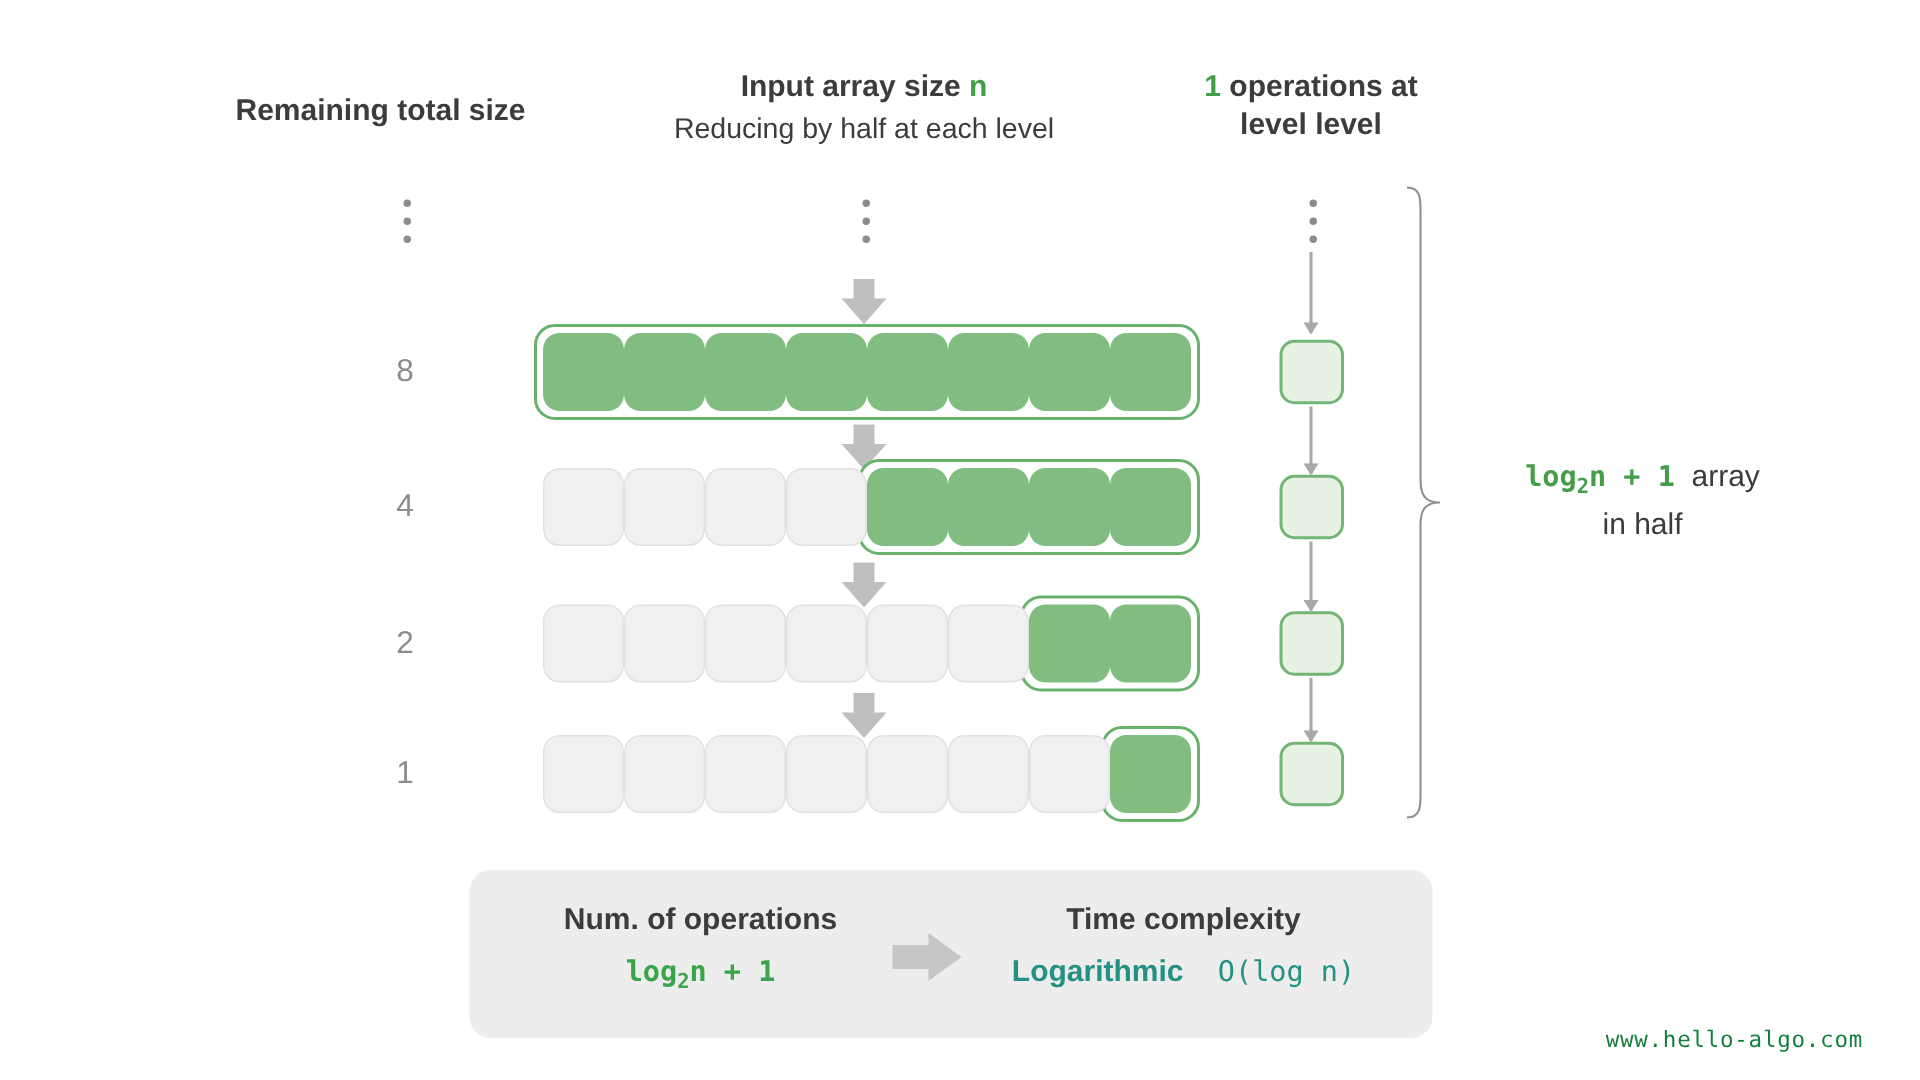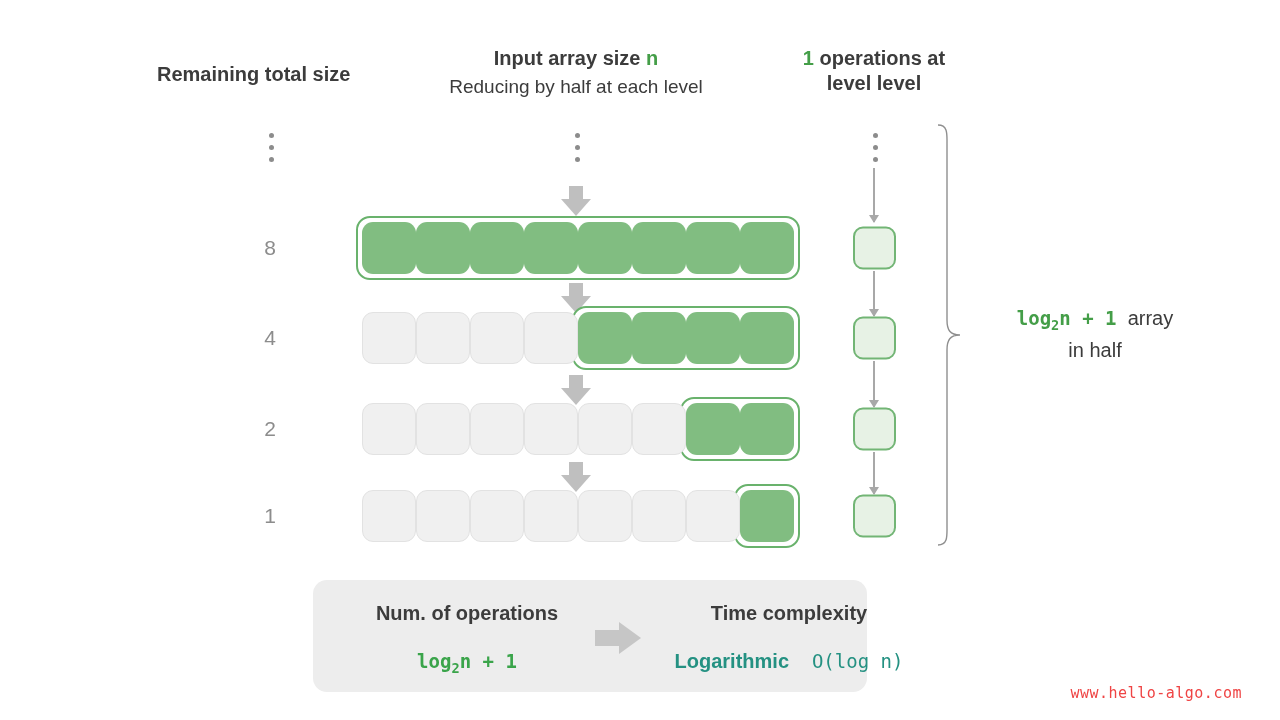--- a/index.html
+++ b/index.html
@@ -199,41 +199,41 @@
     font-weight: bold;
     font-size: 19px;
   }
   .note-plain { color: #3c3c3c; font-size: 20px; }
 
   
   #summary {
     position: absolute;
     left: 313px;
     top: 580px;
-    width: 554px;
+    width: 642px;
     height: 112px;
     background: #ededed;
     border-radius: 14px;
   }
   .sum-col {
     position: absolute;
     top: 22px;
     text-align: center;
     width: 300px;
   }
   #sum-left  { left: 4px; }
   #sum-right { left: 326px; }
   .sum-title {
     font-size: 20px;
     font-weight: bold;
     color: #3c3c3c;
     white-space: nowrap;
   }
   .sum-value {
-    margin-top: 25px;
+    margin-top: 12px;
     font-size: 20px;
     white-space: nowrap;
   }
   .val-green {
     font-family: "DejaVu Sans Mono", monospace;
     color: #3aa44a;
     font-weight: bold;
     font-size: 19px;
   }
   .val-teal-b {
@@ -272,21 +272,21 @@
     border-left: 22px solid #c6c6c6;
   }
 
   
   #watermark {
     position: absolute;
     right: 38px;
     bottom: 18px;
     font-family: "DejaVu Sans Mono", monospace;
     font-size: 15px;
-    color: #ef4444;
+    color: #15803d;
     letter-spacing: 0.5px;
   }
 
   sub { font-size: 0.72em; }
 </style>
 </head>
 <body>
 
 <div class="hdr" id="hdr-remaining">
   <div class="hdr-title">Remaining total size</div>

